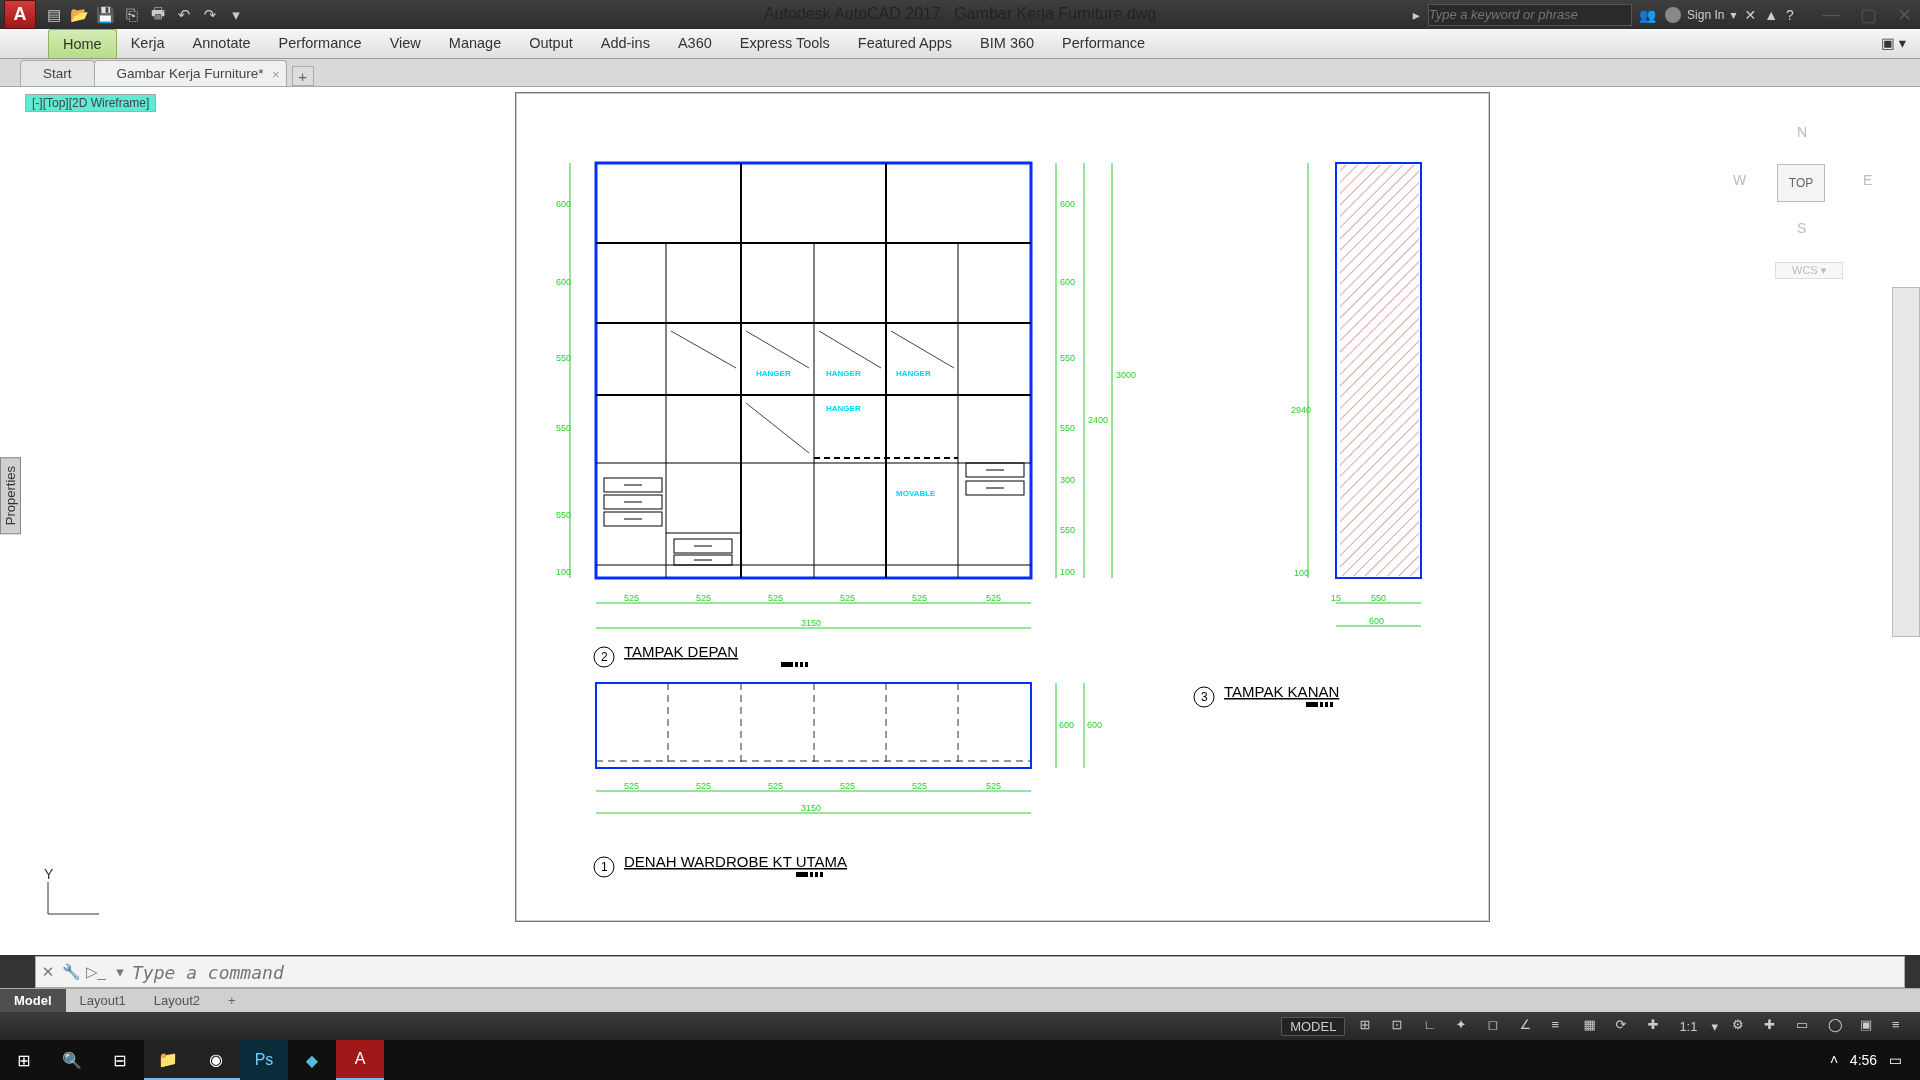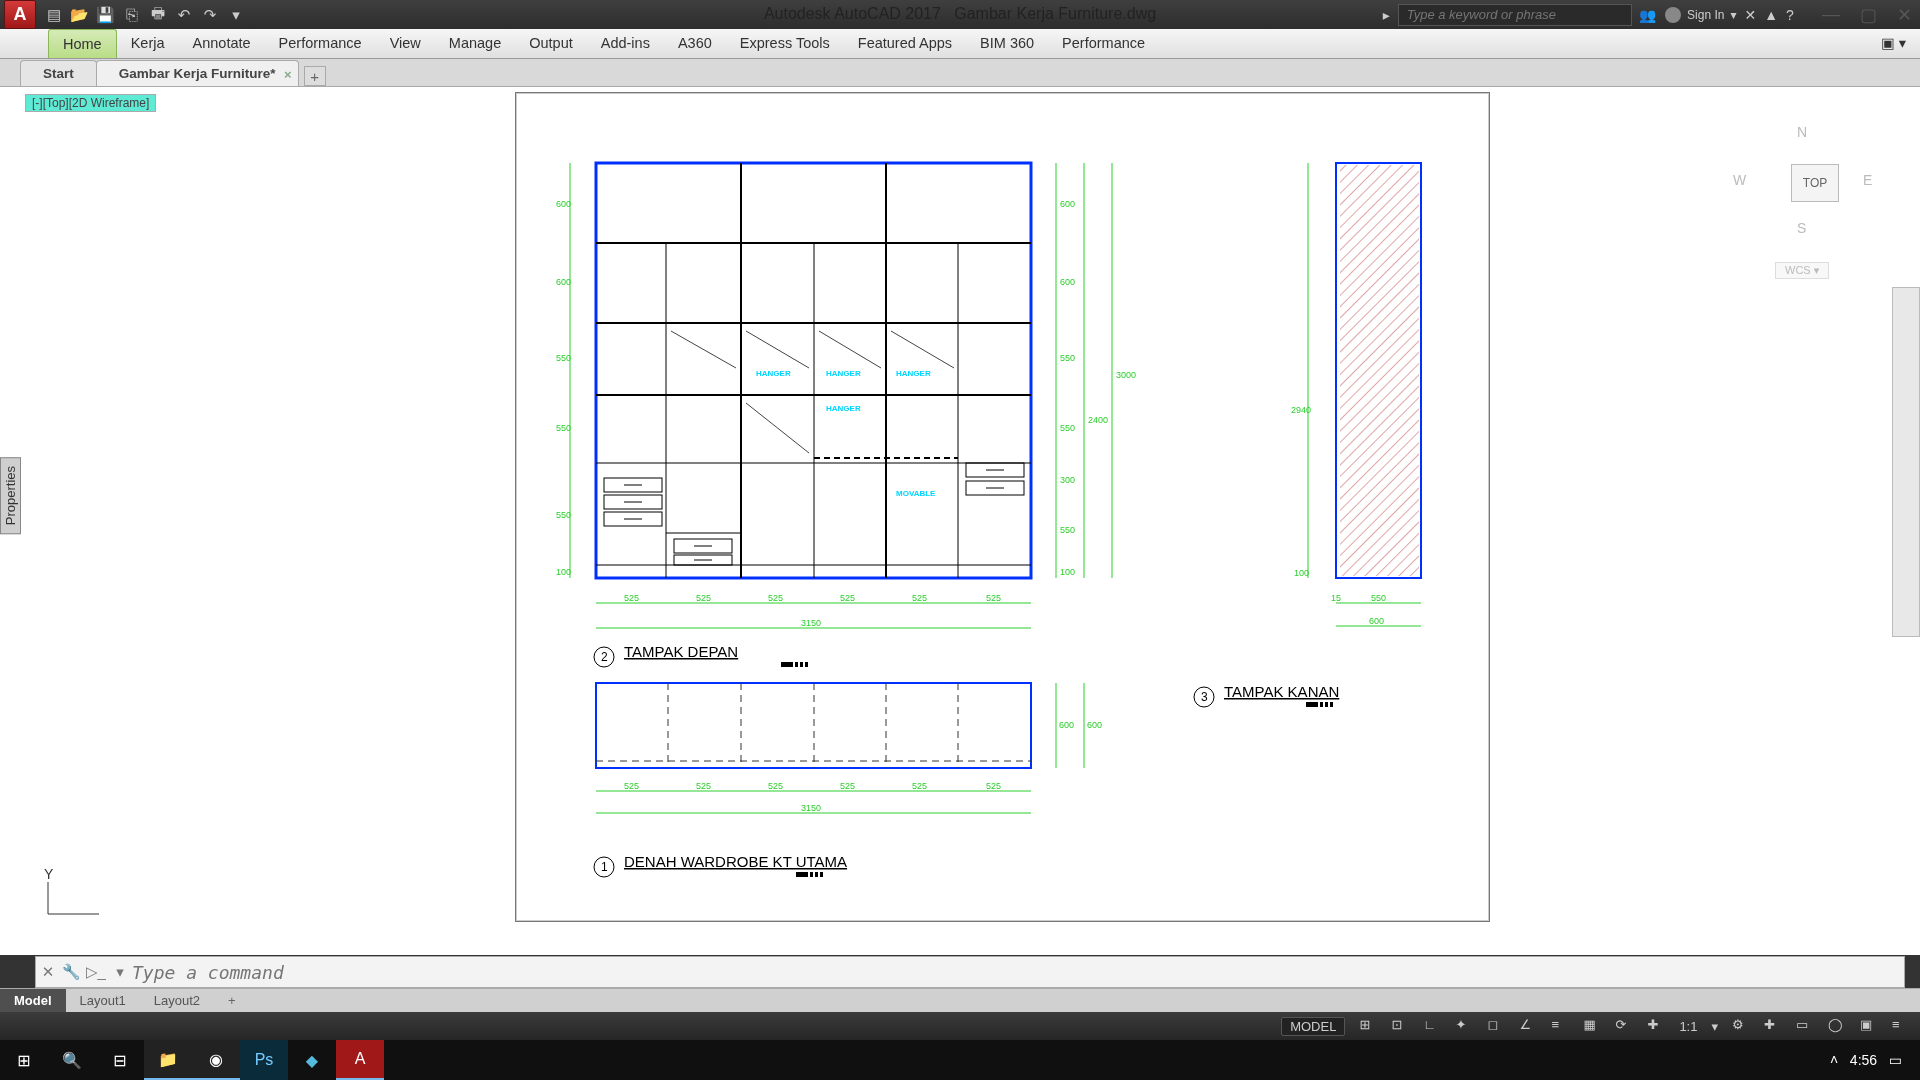--- a/index.html
+++ b/index.html
@@ -7,48 +7,48 @@
 #app { width: 1920px; height: 1080px; position: relative; background: #333; }
 
 
 .titlebar { height: 29px; background: linear-gradient(#3f3f3f,#2d2d2d); display:flex; align-items:center; color:#ddd; font-size:14px; }
 .app-icon { width:32px;height:29px;background:linear-gradient(#d43a3a,#a01818); color:#fff; font-weight:bold; display:flex;align-items:center;justify-content:center;border:1px solid #601010;border-radius:2px;margin:0 4px; font-size:18px;}
 .qat { display:flex; gap:6px; margin-left:4px;}
 .qat .qbtn { width:20px;height:20px; display:flex;align-items:center;justify-content:center;color:#ccc;font-size:15px;}
 .titlebar{position:relative;}
 .title-center{position:absolute;left:0;right:0;text-align:center;top:5px;color:#222;font-size:16px;pointer-events:none;}
 .title-right{margin-left:auto;display:flex;align-items:center;gap:8px;padding-right:8px;z-index:2}
-.search-box{background:#2a2a2a;border:1px solid #555;color:#aaa;font-style:italic;height:22px;width:234px;padding:0 8px;font-size:13px;}
+.search-box{background:#2a2a2a;border:1px solid #555;color:#aaa;font-style:italic;height:22px;width:204px;padding:0 0;font-size:13px;}
 .signin{display:flex;align-items:center;gap:6px;color:#ccc;font-size:12px;}
 .signin .ico{width:16px;height:16px;border-radius:50%;background:#888;display:inline-block;}
 .win-btns{display:flex;gap:20px;margin-left:20px;color:#555;font-size:18px;}
 .darkstrip{position:absolute;left:0;right:420px;top:0;height:29px;background:linear-gradient(#3f3f3f,#2d2d2d);z-index:1}
 .titlebar>*{z-index:2}
 
 
 .ribbon { height:30px; background:linear-gradient(#f6f6f6,#e0e0e0); border-bottom:1px solid #999; display:flex; align-items:stretch; padding-left:48px; font-size:14.5px;}
 .rtab{padding:6px 14px;color:#333;cursor:default;}
 .rtab.active{background:linear-gradient(#d5ebb8,#b9dd86);border:1px solid #8bb557;border-bottom:none;border-radius:3px 3px 0 0;}
 
 
 .filetabs{height:28px;background:#d9d9d9;border-bottom:1px solid #aaa;display:flex;align-items:flex-end;padding-left:20px;gap:0;}
-.ftab{padding:5px 22px;font-size:13.5px;color:#444;background:#e5e5e5;border:1px solid #aaa;border-bottom:none;border-radius:4px 4px 0 0;margin-right:-1px;position:relative;font-weight:bold;}
+.ftab{padding:5px 22px;font-size:13.5px;color:#444;background:#e5e5e5;border:1px solid #aaa;border-bottom:none;border-radius:4px 4px 0 0;margin-right:-1px;position:relative;}
 .ftab.active{background:#f0f0f0;}
 .ftab .close{position:absolute;right:6px;top:6px;color:#8a8;font-size:13px;}
 .addtab{width:22px;height:20px;margin-left:6px;display:flex;align-items:center;justify-content:center;color:#666;border:1px solid #aaa;background:#ddd;font-size:15px;}
 
 
 .workspace{position:absolute;left:0;top:87px;right:0;bottom:98px;background:#fff;}
 .vstyle-chip{position:absolute;left:25px;top:7px;font-size:12px;color:#444;border:1px solid #aaa;background:#5eead4;padding:1px 6px;}
 .properties-tab{position:absolute;left:0;top:370px;writing-mode:vertical-rl;transform:rotate(180deg);background:#cfcfcf;border:1px solid #888;padding:8px 2px;font-size:13px;color:#333;}
 .paper{position:absolute;left:515px;top:5px;width:975px;height:830px;background:#fff;border:1px solid #777;box-shadow:0 0 0 1px #ccc inset;}
 .viewcube{position:absolute;right:35px;top:25px;width:170px;height:170px;color:#bbb;font-size:14px;}
-.vc-face{position:absolute;left:76px;top:52px;width:48px;height:38px;border:1px solid #bbb;background:#f4f4f4;display:flex;align-items:center;justify-content:center;font-size:12px;color:#666;}
+.vc-face{position:absolute;left:62px;top:52px;width:48px;height:38px;border:1px solid #bbb;background:#f4f4f4;display:flex;align-items:center;justify-content:center;font-size:12px;color:#666;}
 .vc-n{position:absolute;left:82px;top:12px;} .vc-s{position:absolute;left:82px;top:108px;} .vc-w{position:absolute;left:18px;top:60px;} .vc-e{position:absolute;left:148px;top:60px;}
-.vc-wcs{position:absolute;left:60px;top:150px;font-size:11px;border:1px solid #ddd;padding:1px 9px;background:#f8f8f8;}
+.vc-wcs{position:absolute;left:60px;top:150px;font-size:11px;border:1px solid #ddd;padding:1px 16px;background:#f8f8f8;}
 
 .ucs{position:absolute;left:44px;bottom:30px;font-size:14px;color:#333;}
 .navbar-r{position:absolute;right:0;top:200px;width:28px;height:350px;background:#e8e8e8;border:1px solid #bbb;}
 
 
 .cmdline{position:absolute;left:35px;right:15px;bottom:52px;height:32px;background:#f3f3f3;border:1px solid #aaa;display:flex;align-items:center;}
 .cmdline .ci{width:24px;text-align:center;color:#777;font-size:15px;}
 .cmdline input{flex:1;border:none;background:transparent;font-style:italic;color:#999;font-size:18px;font-family:Consolas,monospace;outline:none;}
 
 

